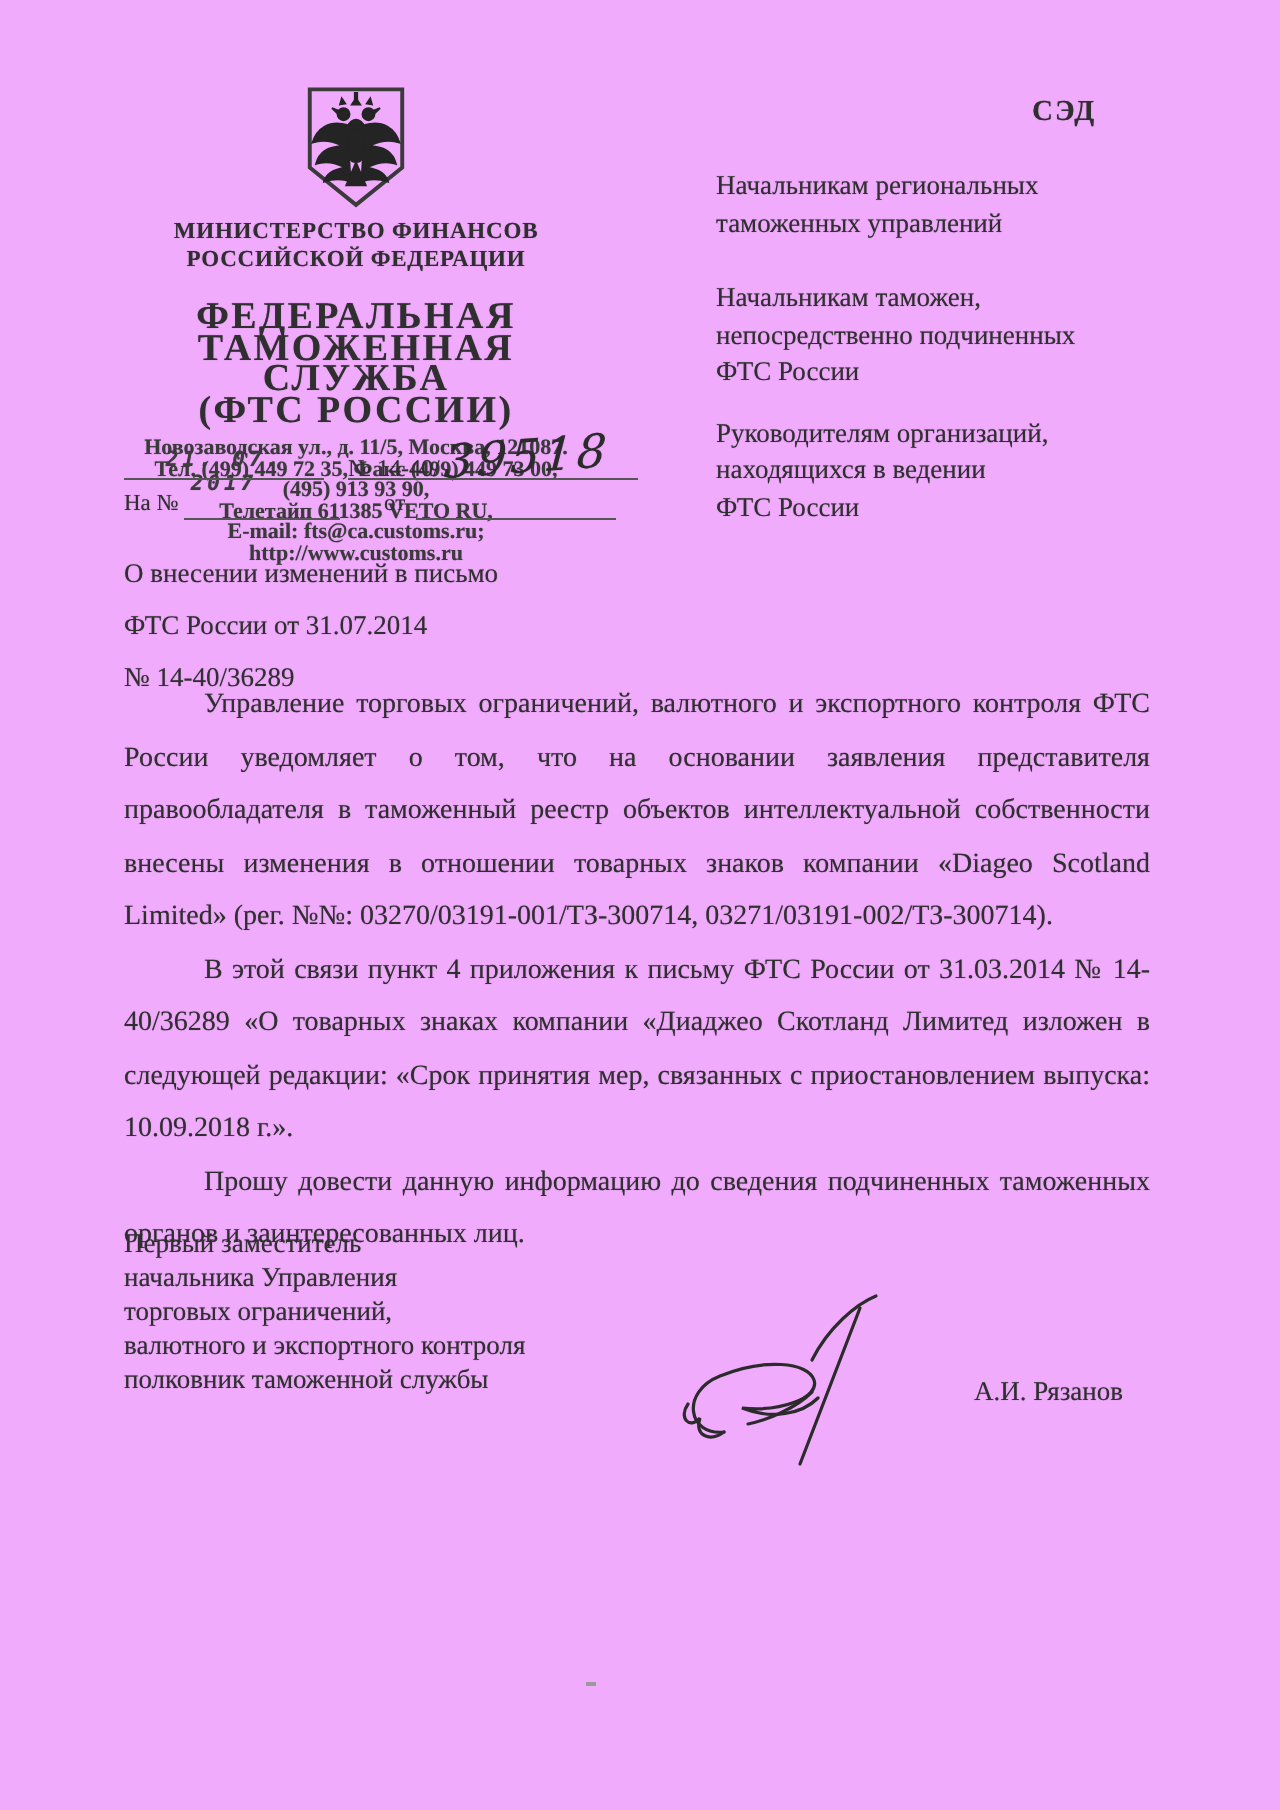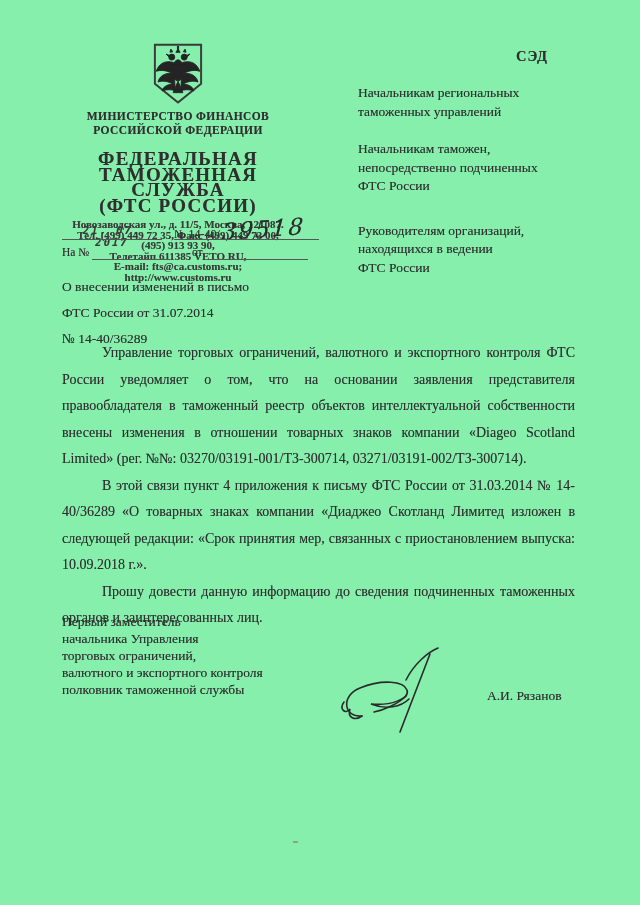--- a/index.html
+++ b/index.html
@@ -1,21 +1,21 @@
 <!DOCTYPE html>
 <html><head>
 <meta charset="utf-8">
 <style>
   * { margin: 0; padding: 0; box-sizing: border-box; }
   html, body { background: #e8e8e8; }
   .page {
     position: relative;
     width: 640px; height: 905px;
     margin: 0 auto;
-    background: #86efac;
+    background: #f0abfc;
     color: #2f2f2f;
     font-family: "Liberation Serif", serif;
     overflow: hidden;
     text-shadow: 0 0 .5px rgba(40,40,40,.45);
   }
   .ml { white-space: pre-line; }
 
   
   .sed {
     position: absolute; top: 48px; left: 516px;
@@ -61,21 +61,21 @@
   .num-rule { position: absolute; top: 15px; left: 112px; width: 145px; border-bottom: 1px solid #555; }
   .refline { position: absolute; top: 246px; left: 62px; width: 260px; font-size: 11.5px; }
   .ref-na { position: absolute; left: 0; top: 0; }
   .ref-na-rule { position: absolute; top: 13px; left: 30px; width: 78px; border-bottom: 1px solid #555; }
   .ref-ot { position: absolute; left: 130px; top: 0; }
   .ref-ot-rule { position: absolute; top: 13px; left: 146px; width: 100px; border-bottom: 1px solid #555; }
 
   
   .recipients { position: absolute; left: 358px; top: 84px; width: 230px; font-size: 13.5px; line-height: 18.5px; }
   .recipient { margin-bottom: 19px; }
-  .recipient:nth-child(2) { margin-bottom: 26px; }
+  .recipient:nth-child(2) { margin-bottom: 12px; }
 
   
   .subject {
     position: absolute; left: 62px; top: 274px; width: 240px;
     font-size: 13.5px; line-height: 26px;
   }
 
   
   .body-text {
     position: absolute; left: 62px; top: 340px; width: 513px;

